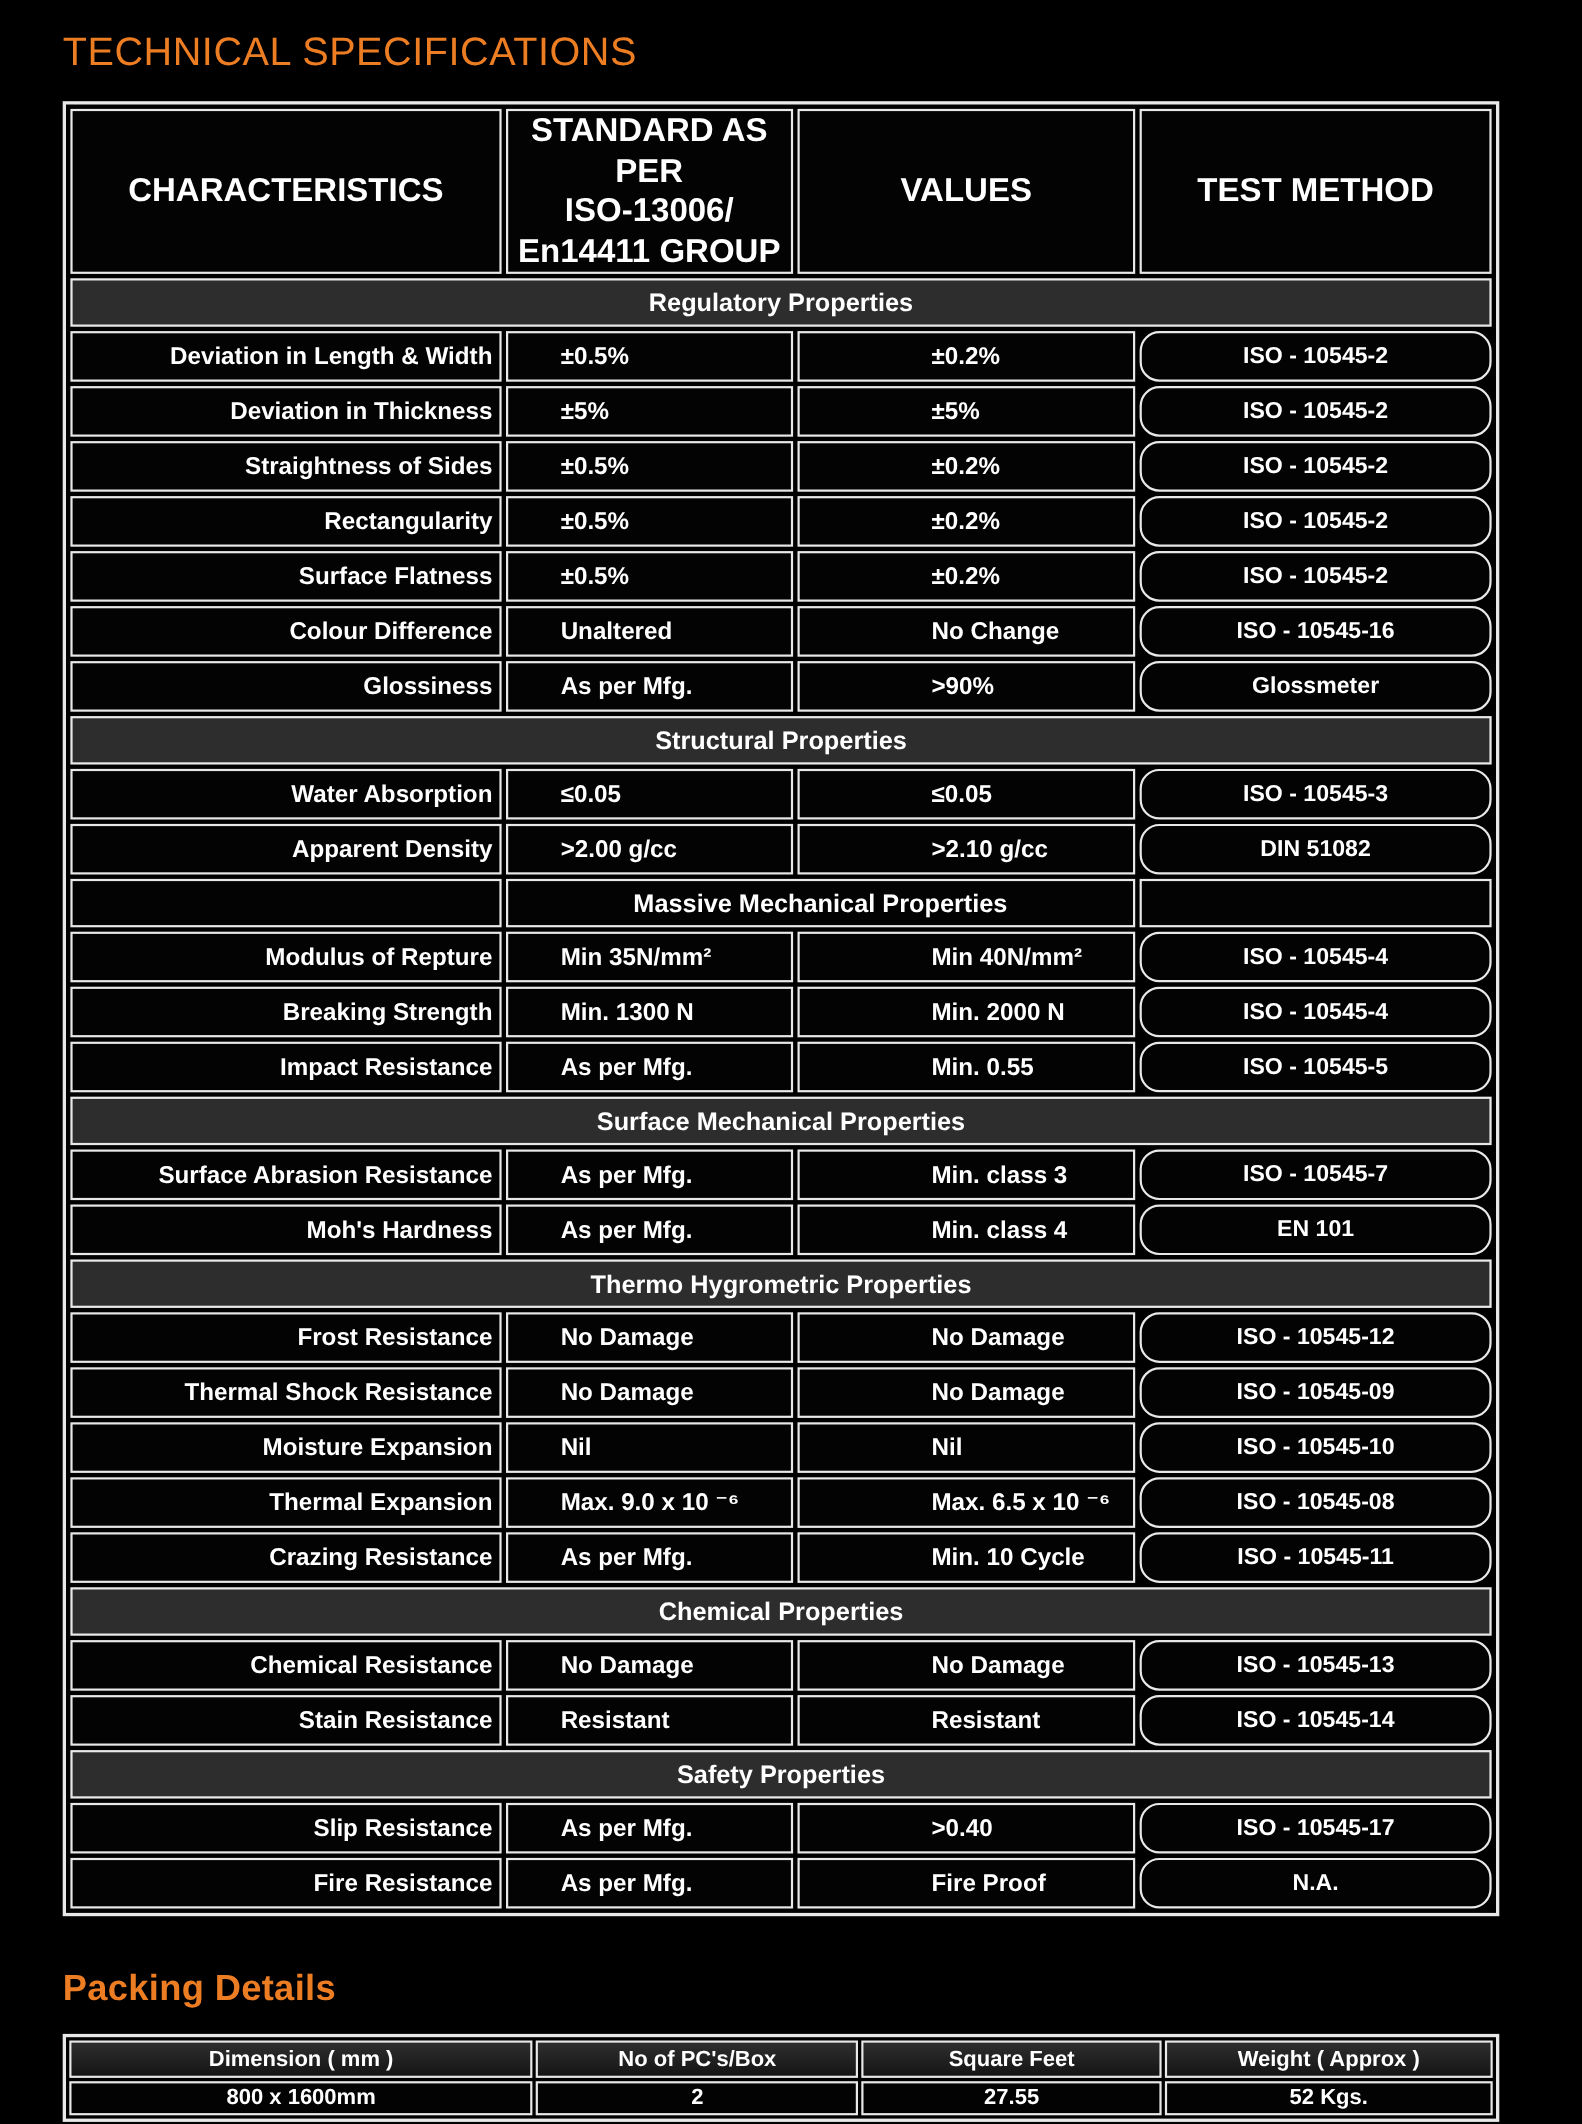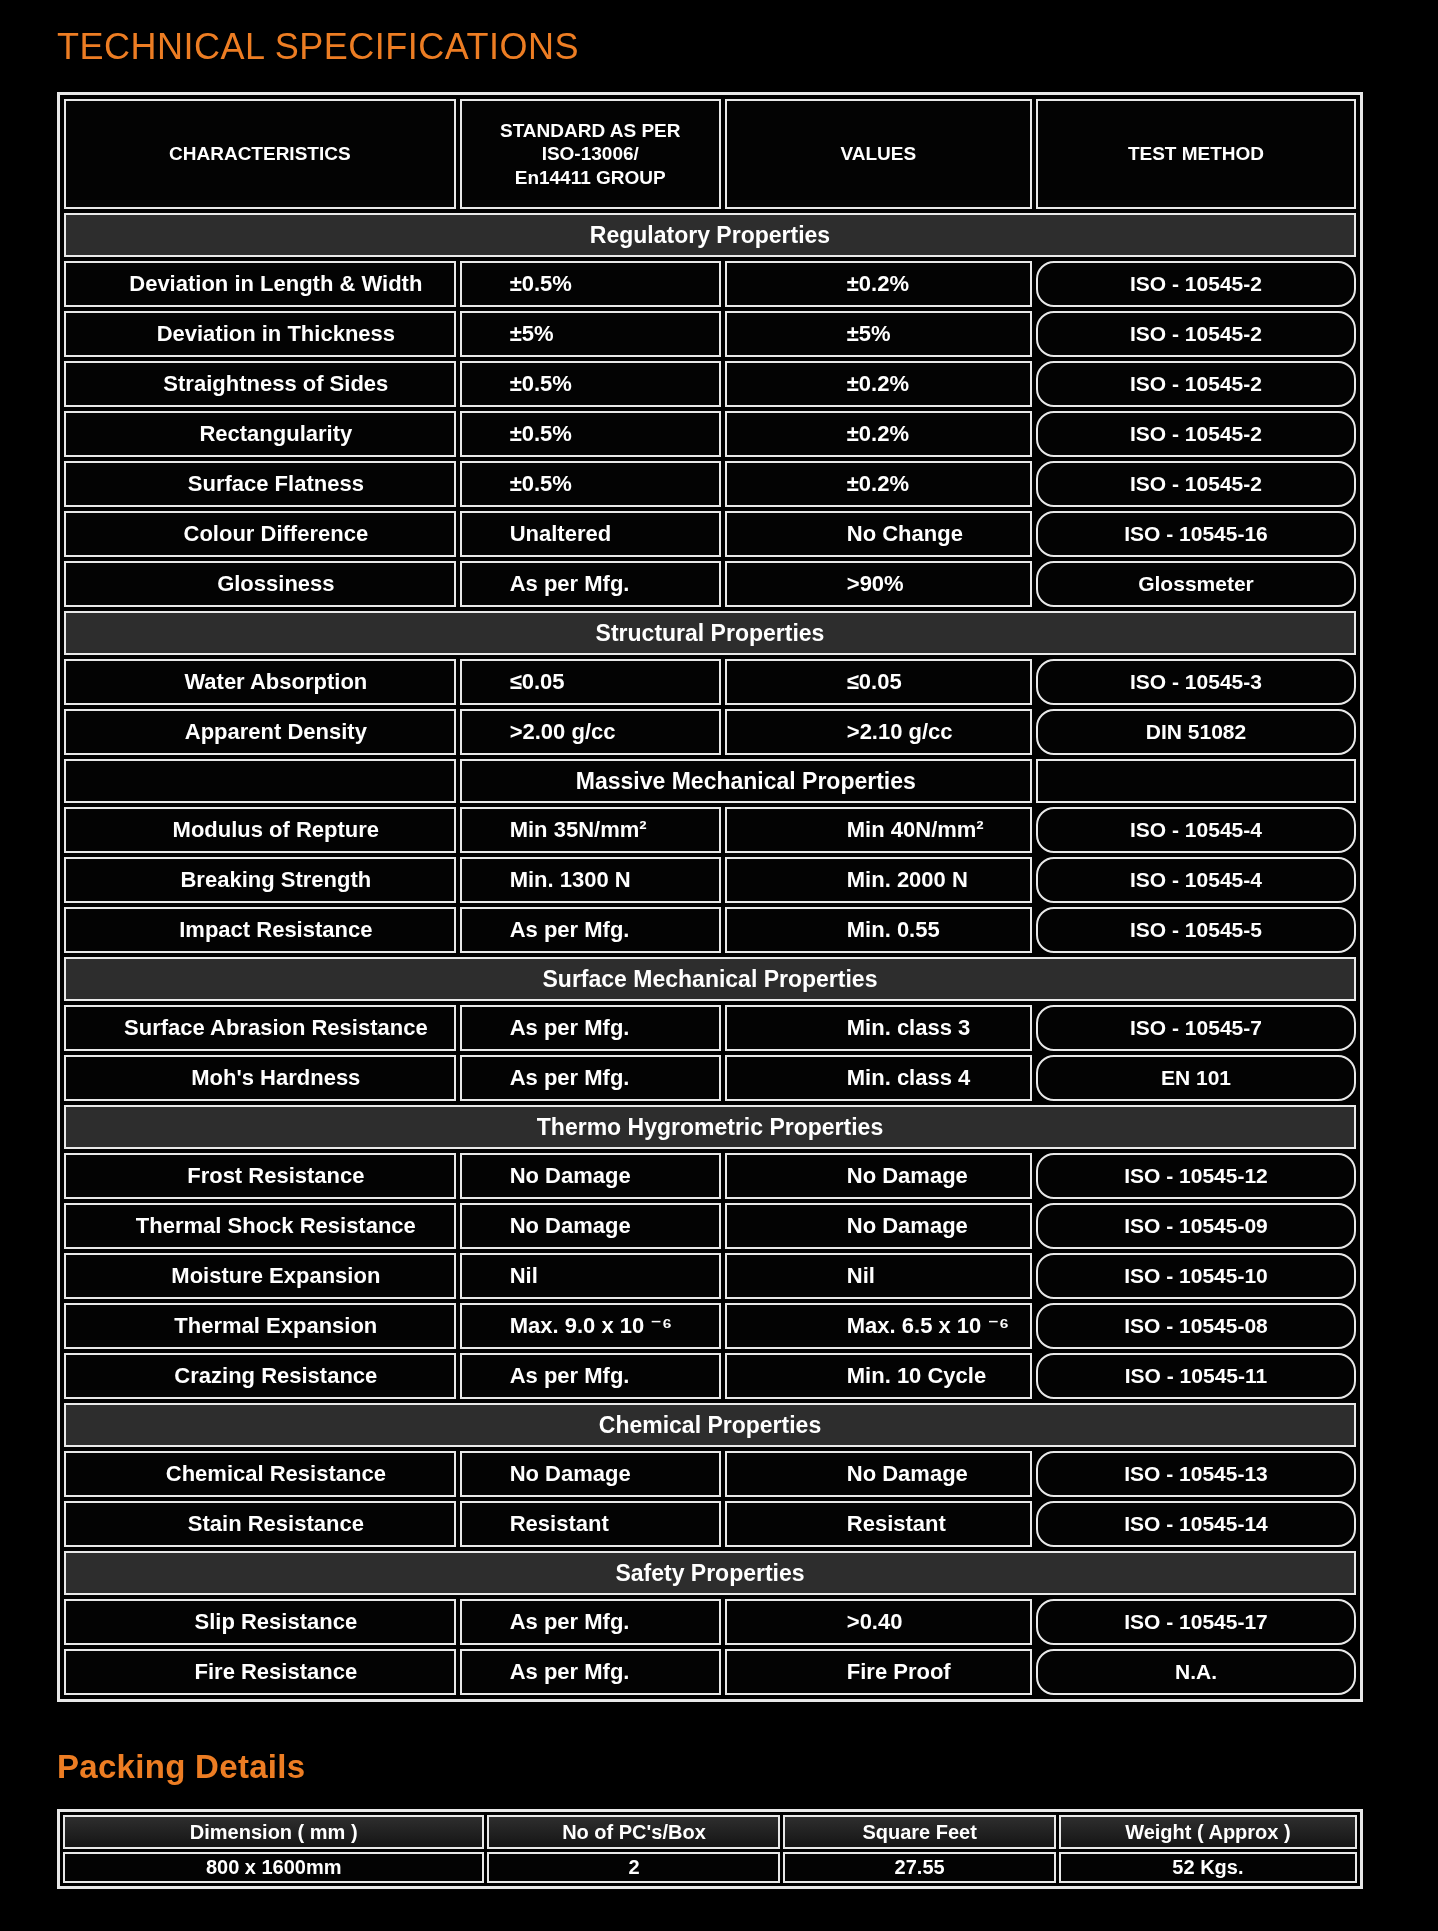--- a/index.html
+++ b/index.html
@@ -43,37 +43,37 @@
     border:2px solid var(--line);
     background:var(--cell-bg);
     color:var(--ink);
     font-weight:bold;
     vertical-align:middle;
     overflow:hidden;
   }
   
   #spec-table th.hcell{
     height:110px;
-    font-size:19px;line-height:1.22;
+    font-size:30px;line-height:1.22;
     text-align:center;padding:0 4px;
     white-space:pre-line;
   }
   #spec-table td.band{
     height:44px;
     background:var(--band-bg);
     text-align:center;
     font-size:23px;
   }
   #spec-table td.inset-head{
     height:44px;
     text-align:center;
     font-size:23px;
   }
   #spec-table td.blank{height:44px;}
-  #spec-table td.c1{height:46px;font-size:22px;text-align:center;padding:0 6px 0 38px;}
+  #spec-table td.c1{height:46px;font-size:22px;text-align:right;padding:0 6px 0 38px;}
   #spec-table td.c2{height:46px;font-size:22px;text-align:left;padding:0 6px 0 48px;}
   #spec-table td.c3{height:46px;font-size:22px;text-align:left;padding:0 6px 0 120px;}
   #spec-table td.c4{height:46px;font-size:21px;text-align:center;padding:0 4px;border-radius:18px;}
   
   .packing-title{
     margin:45px 0 0 0;
     font-size:33px;line-height:40px;
     font-weight:bold;letter-spacing:.3px;
     color:var(--accent);
   }

